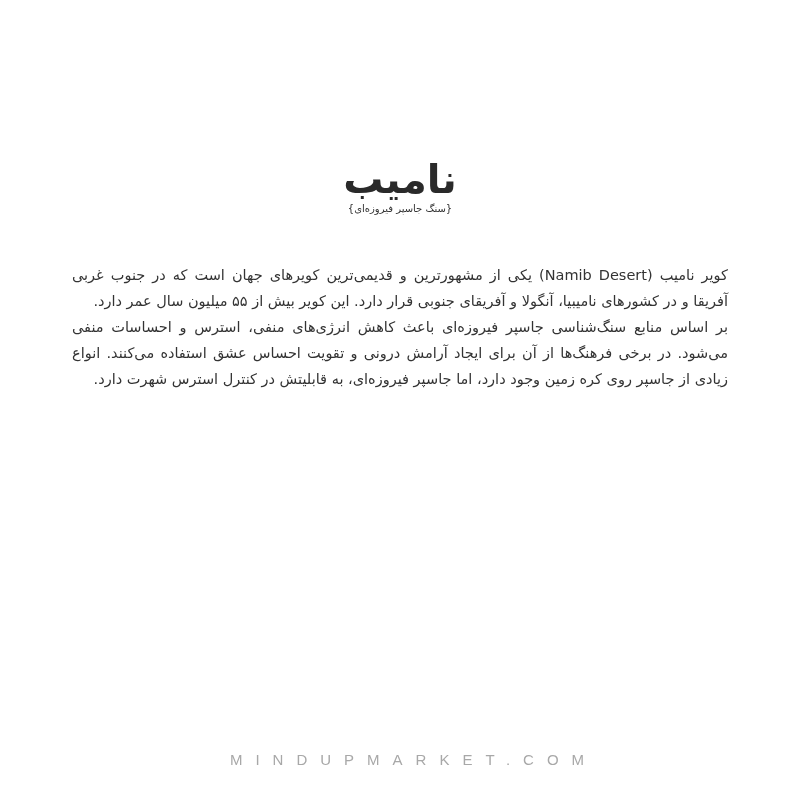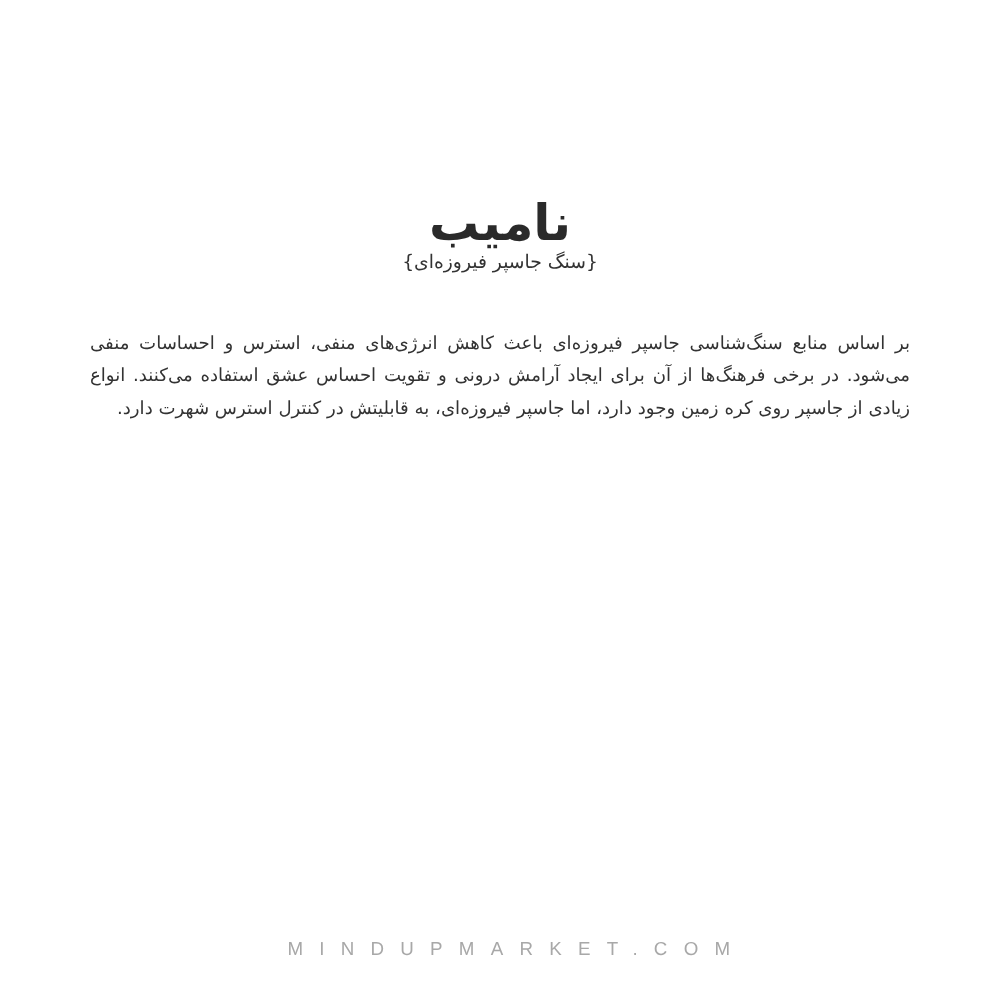--- a/index.html
+++ b/index.html
@@ -31,21 +31,21 @@
       color: #2a2a2a;
       direction: rtl;
       line-height: 60px;
     }
     .subtitle {
       position: absolute;
       top: 196px;
       left: 0;
       width: 800px;
       text-align: center;
-      font-size: 15px;
+      font-size: 10px;
       color: #333333;
       direction: rtl;
       line-height: 26px;
     }
     .body-text {
       position: absolute;
       top: 262px;
       left: 72px;
       width: 656px;
       direction: rtl;
@@ -74,17 +74,18 @@
     }
   </style>
 </head>
 <body>
 
 <div class="page">
   <h1 class="title">نامیب</h1>
   <div class="subtitle">{سنگ جاسپر فیروزه‌ای}</div>
 
   <div class="body-text">
+    <p>کویر نامیب (Namib Desert) یکی از مشهورترین و قدیمی‌ترین کویرهای جهان است که در جنوب غربی آفریقا و در کشورهای نامیبیا، آنگولا و آفریقای جنوبی قرار دارد. این کویر بیش از ۵۵ میلیون سال عمر دارد.</p>
     <p>بر اساس منابع سنگ‌شناسی جاسپر فیروزه‌ای باعث کاهش انرژی‌های منفی، استرس و احساسات منفی می‌شود. در برخی فرهنگ‌ها از آن برای ایجاد آرامش درونی و تقویت احساس عشق استفاده می‌کنند. انواع زیادی از جاسپر روی کره زمین وجود دارد، اما جاسپر فیروزه‌ای، به قابلیتش در کنترل استرس شهرت دارد.</p>
   </div>
 
   <div class="footer">MINDUPMARKET.COM</div>
 </div>
 
 </body></html>

